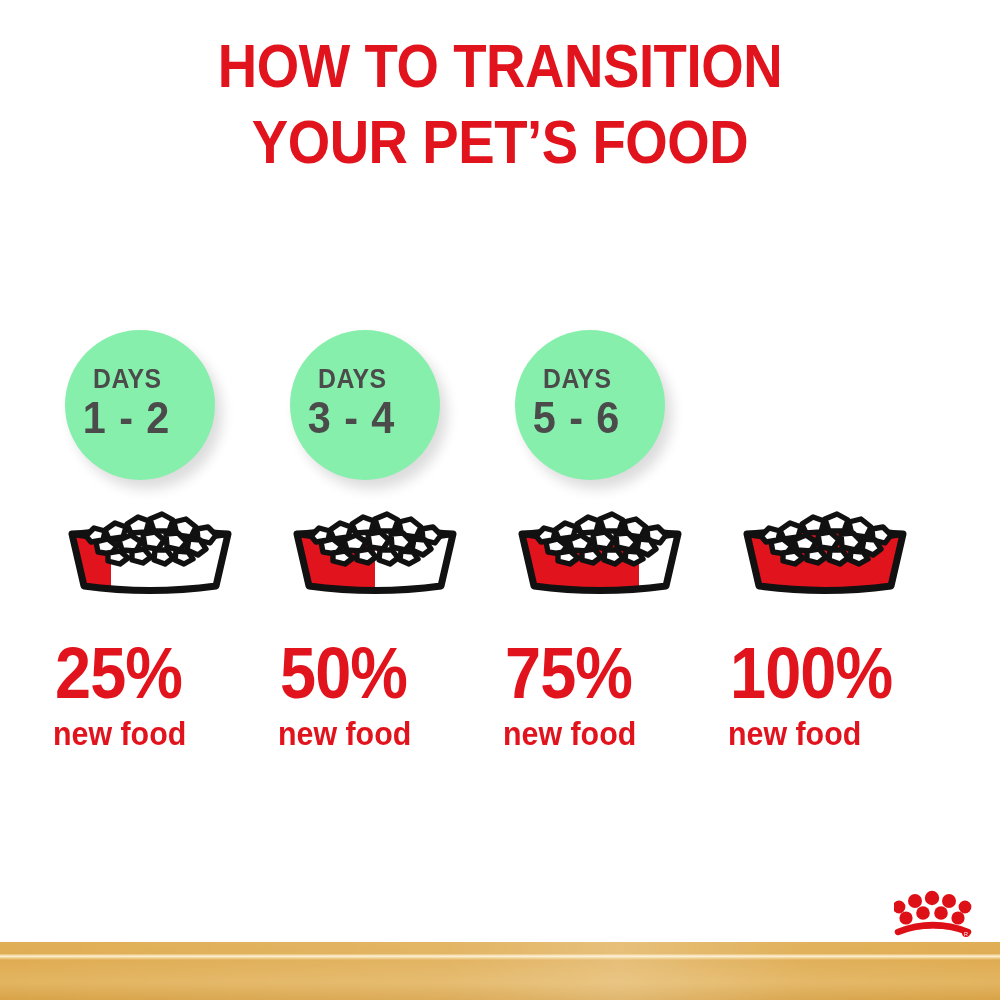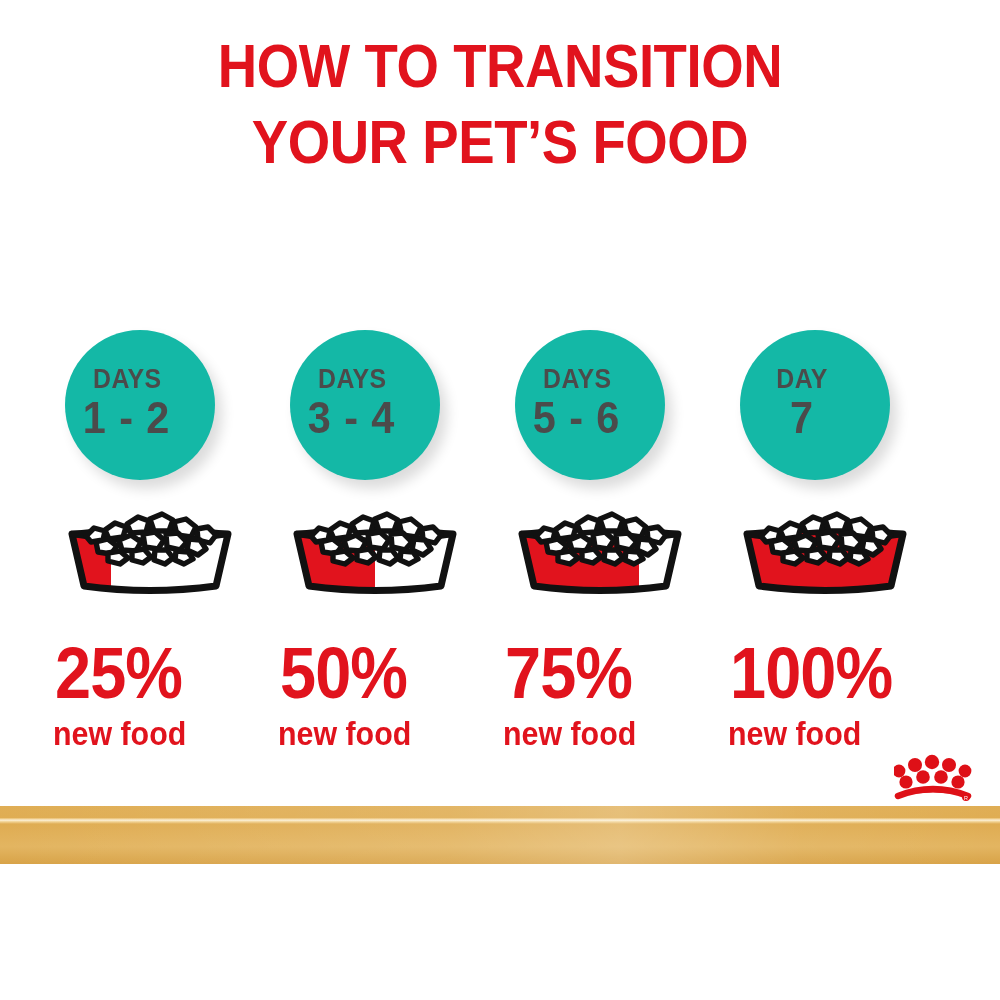--- a/index.html
+++ b/index.html
@@ -8,21 +8,21 @@
     width: 1000px;
     height: 1000px;
     background: #ffffff;
     font-family: "Liberation Sans", sans-serif;
     overflow: hidden;
   }
 
   #page {
     position: relative;
     width: 1000px;
-    height: 864px;
+    height: 1000px;
     background: #ffffff;
   }
 
   
   .headline {
     position: absolute;
     top: 28px;
     left: 0;
     width: 1000px;
     text-align: center;
@@ -61,21 +61,21 @@
     position: absolute;
     top: 0;
     left: 20px;
     width: 150px;
     height: 150px;
   }
   .badge {
     position: absolute;
     inset: 0;
     border-radius: 50%;
-    background: #14b8a6;
+    background: #86efac;
     box-shadow: 7px 9px 13px rgba(0,0,0,0.14);
     display: flex;
     flex-direction: column;
     align-items: center;
     justify-content: center;
     padding-right: 26px;
     padding-bottom: 4px;
   }
   .badge-top {
     color: #4B4B4B;
@@ -324,26 +324,20 @@
         </svg>
       </div>
 
       <div class="pct-wrap">
         <span class="pct">75%</span>
         <span class="pct-sub">new food</span>
       </div>
     </div>
 
     <div class="col col-3">
-      <div class="badge-wrap">
-        <div class="badge">
-          <span class="badge-top">DAY</span>
-          <span class="badge-num">7</span>
-        </div>
-      </div>
 
       <div class="bowl-wrap">
         <svg viewBox="0 0 200 100" xmlns="http://www.w3.org/2000/svg" aria-hidden="true">
           <defs>
             <clipPath id="bowlclip3">
               <path d="M22,36 L178,36 L166,88 Q100,97 34,88 Z"></path>
             </clipPath>
           </defs>
           <path d="M22,36 L178,36 L166,88 Q100,97 34,88 Z" fill="#ffffff"></path>
           <g clip-path="url(#bowlclip3)">

